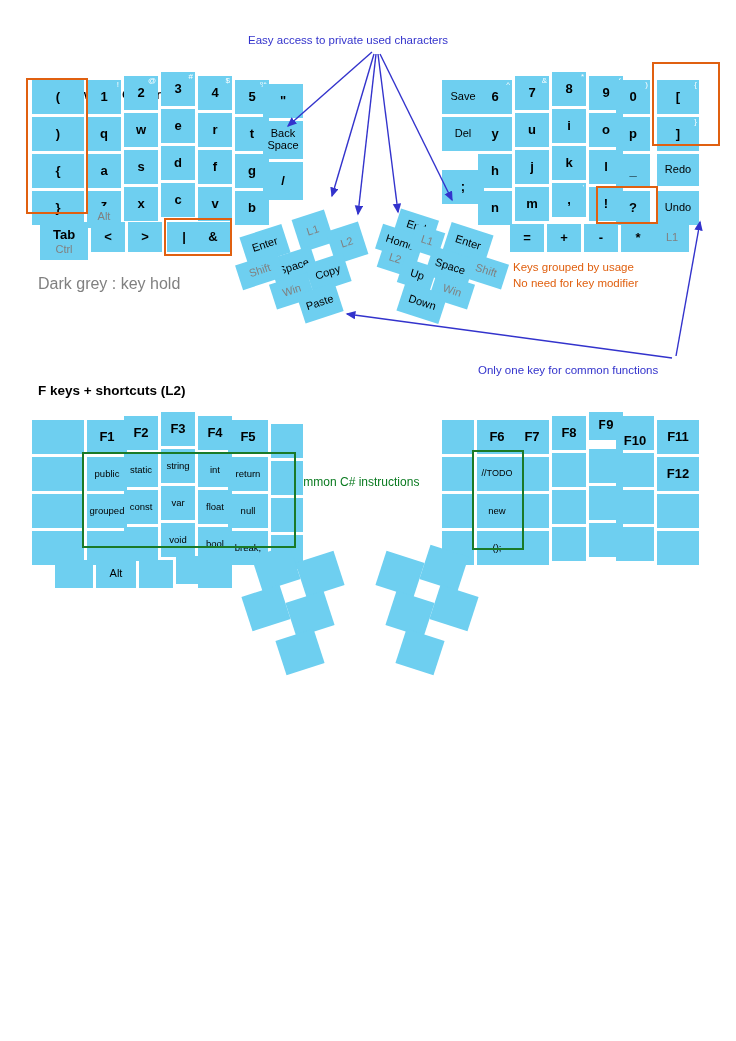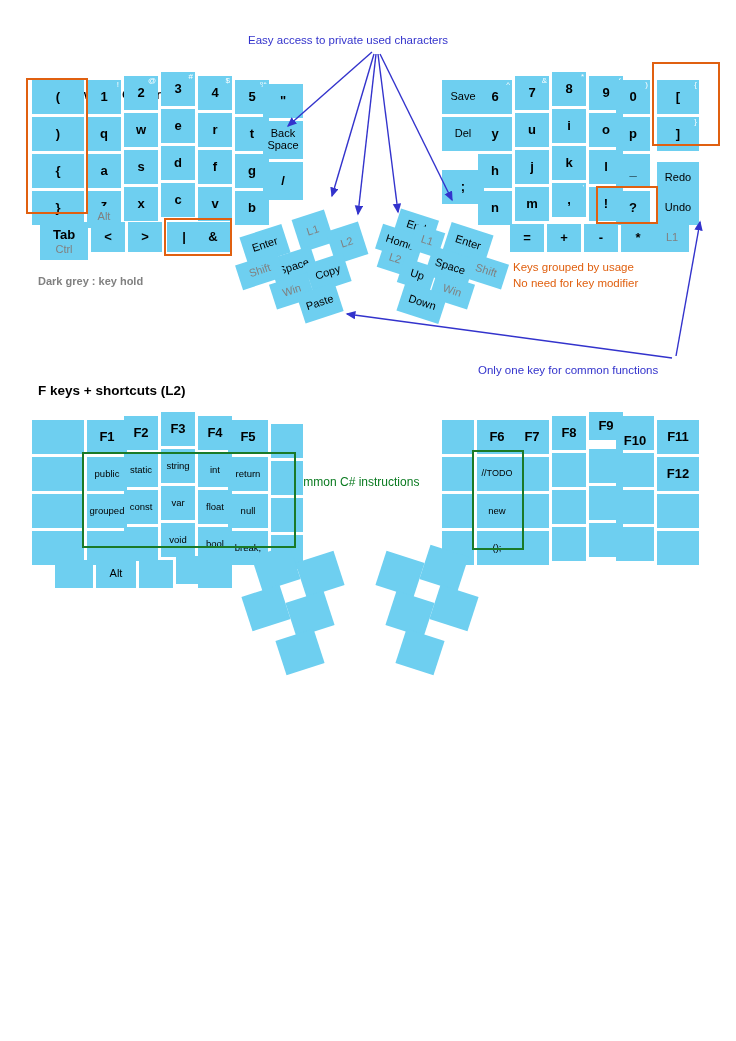--- a/index.html
+++ b/index.html
@@ -74,22 +74,22 @@
     font-size: 11.5px;
   }
   .note-green {
     position: absolute;
     color: #0a7a20;
     font-size: 12px;
   }
   .note-grey {
     position: absolute;
     color: #808080;
-    font-size: 11px;
-    font-weight: bold;
+    font-size: 16px;
+    font-weight: normal;
   }
   .box-orange {
     position: absolute;
     border: 2px solid #e06010;
     box-sizing: border-box;
   }
   .box-green {
     position: absolute;
     border: 2px solid #1a7a28;
     box-sizing: border-box;
@@ -327,21 +327,21 @@
         <span class="main" style="white-space: pre-line;">?</span>
       </div>
       <div class="key" style="left: 657px; top: 80px; width: 42px; height: 34px;">
         <span class="main" style="white-space: pre-line;">[</span>
         <span class="sup" style="right: 2px; top: 1px;">{</span>
       </div>
       <div class="key" style="left: 657px; top: 117px; width: 42px; height: 34px;">
         <span class="main" style="white-space: pre-line;">]</span>
         <span class="sup" style="right: 2px; top: 1px;">}</span>
       </div>
-      <div class="key" style="left: 657px; top: 154px; width: 42px; height: 32px; margin-top: 8px;">
+      <div class="key" style="left: 657px; top: 154px; width: 42px; height: 32px;">
         <span class="small" style="white-space: pre-line;">Redo</span>
       </div>
       <div class="key" style="left: 657px; top: 191px; width: 42px; height: 34px;">
         <span class="small" style="white-space: pre-line;">Undo</span>
       </div>
       <div class="key" style="left: 510px; top: 224px; width: 34px; height: 28px;">
         <span class="main" style="white-space: pre-line;">=</span>
       </div>
       <div class="key" style="left: 547px; top: 224px; width: 34px; height: 28px;">
         <span class="main" style="white-space: pre-line;">+</span>
@@ -482,21 +482,21 @@
       </div>
       <div class="key" style="left: 515px; top: 457px; width: 34px; height: 34px;"></div>
       <div class="key" style="left: 515px; top: 494px; width: 34px; height: 34px;"></div>
       <div class="key" style="left: 515px; top: 531px; width: 34px; height: 34px;"></div>
       <div class="key" style="left: 552px; top: 416px; width: 34px; height: 34px;">
         <span class="main" style="white-space: pre-line;">F8</span>
       </div>
       <div class="key" style="left: 552px; top: 453px; width: 34px; height: 34px;"></div>
       <div class="key" style="left: 552px; top: 490px; width: 34px; height: 34px;"></div>
       <div class="key" style="left: 552px; top: 527px; width: 34px; height: 34px;"></div>
-      <div class="key" style="left: 589px; top: 412px; width: 34px; height: 28px;">
+      <div class="key" style="left: 589px; top: 412px; width: 34px; height: 28px; font-family: Liberation Mono, monospace;">
         <span class="main" style="white-space: pre-line;">F9</span>
       </div>
       <div class="key" style="left: 589px; top: 449px; width: 34px; height: 34px;"></div>
       <div class="key" style="left: 589px; top: 486px; width: 34px; height: 34px;"></div>
       <div class="key" style="left: 589px; top: 523px; width: 34px; height: 34px;"></div>
       <div class="key" style="left: 616px; top: 416px; width: 38px; height: 34px;">
         <span class="main" style="white-space: pre-line; margin-top: 16px;">F10</span>
       </div>
       <div class="key" style="left: 616px; top: 453px; width: 38px; height: 34px;"></div>
       <div class="key" style="left: 616px; top: 490px; width: 38px; height: 34px;"></div>

